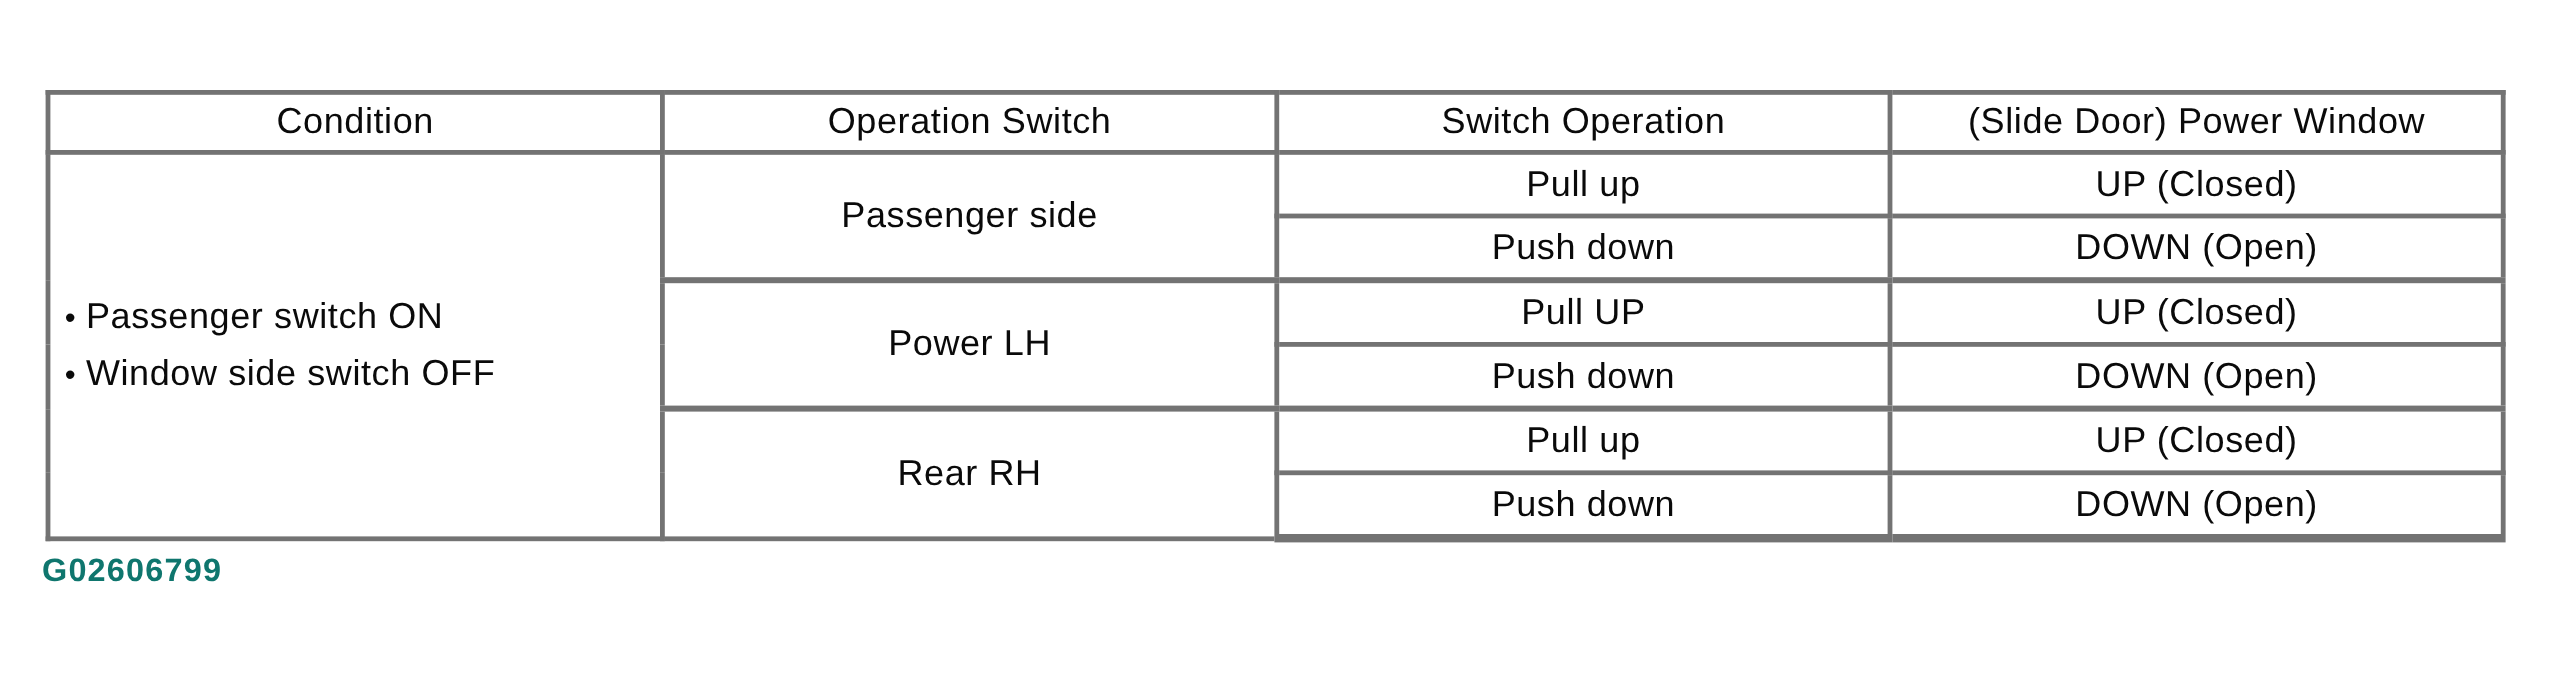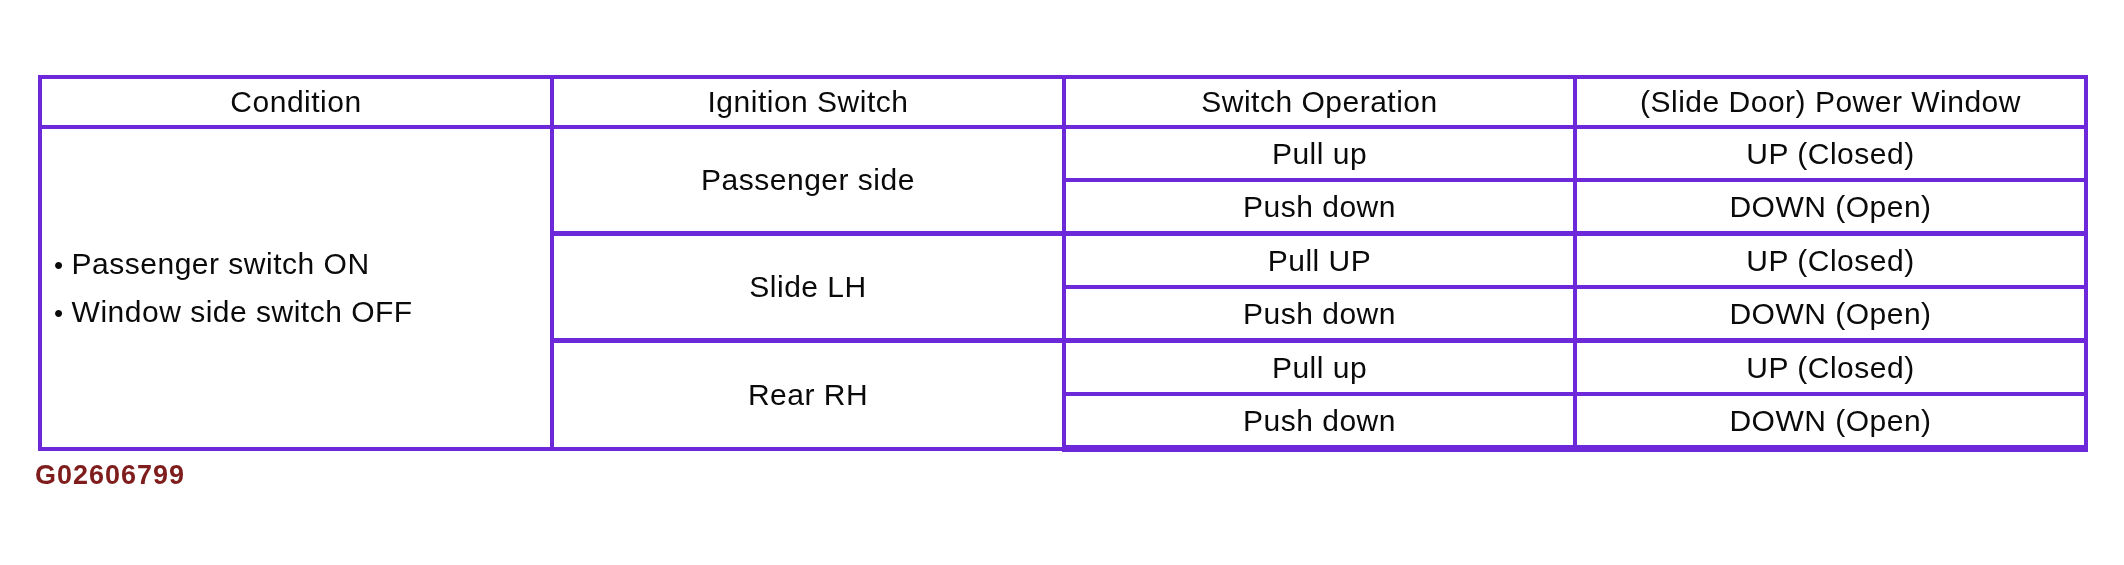--- a/index.html
+++ b/index.html
@@ -18,21 +18,21 @@
   .doc-table {
     position: absolute;
     left: 38px;
     top: 75px;
     border-collapse: collapse;
     table-layout: fixed;
     width: 2046px;
   }
   .doc-table th,
   .doc-table td {
-    border: 4px solid #6d28d9;
+    border: 4px solid #737373;
     padding: 0;
     text-align: center;
     vertical-align: middle;
     font-size: 30px;
     font-weight: 400;
     letter-spacing: 0.5px;
     background: #ffffff;
     overflow: hidden;
     white-space: nowrap;
   }
@@ -72,38 +72,38 @@
     margin-right: 8px;
     line-height: 1;
   }
   .figure-code {
     position: absolute;
     left: 35px;
     top: 460px;
     font-size: 27px;
     font-weight: 700;
     letter-spacing: 1px;
-    color: #7f1d1d;
+    color: #0f766e;
     text-align: center;
   }
 </style>
 </head>
 <body>
 
 <table class="doc-table">
   <colgroup>
     <col style="width:512px">
     <col style="width:512px">
     <col style="width:511px">
     <col style="width:511px">
   </colgroup>
   <thead>
     <tr>
       <th>Condition</th>
-      <th>Ignition Switch</th>
+      <th>Operation Switch</th>
       <th>Switch Operation</th>
       <th>(Slide Door) Power Window</th>
     </tr>
   </thead>
   <tbody>
     <tr>
       <td class="condition-cell" rowspan="6">
         <div class="condition-lines">
           <div class="condition-line">
             <span class="bullet">•</span>
@@ -117,21 +117,21 @@
       </td>
       <td rowspan="2">Passenger side</td>
       <td>Pull up</td>
       <td>UP (Closed)</td>
     </tr>
     <tr>
       <td>Push down</td>
       <td>DOWN (Open)</td>
     </tr>
     <tr>
-      <td class="group-start" rowspan="2">Slide LH</td>
+      <td class="group-start" rowspan="2">Power LH</td>
       <td class="group-start">Pull UP</td>
       <td class="group-start">UP (Closed)</td>
     </tr>
     <tr>
       <td>Push down</td>
       <td>DOWN (Open)</td>
     </tr>
     <tr>
       <td class="group-start" rowspan="2">Rear RH</td>
       <td class="group-start">Pull up</td>

